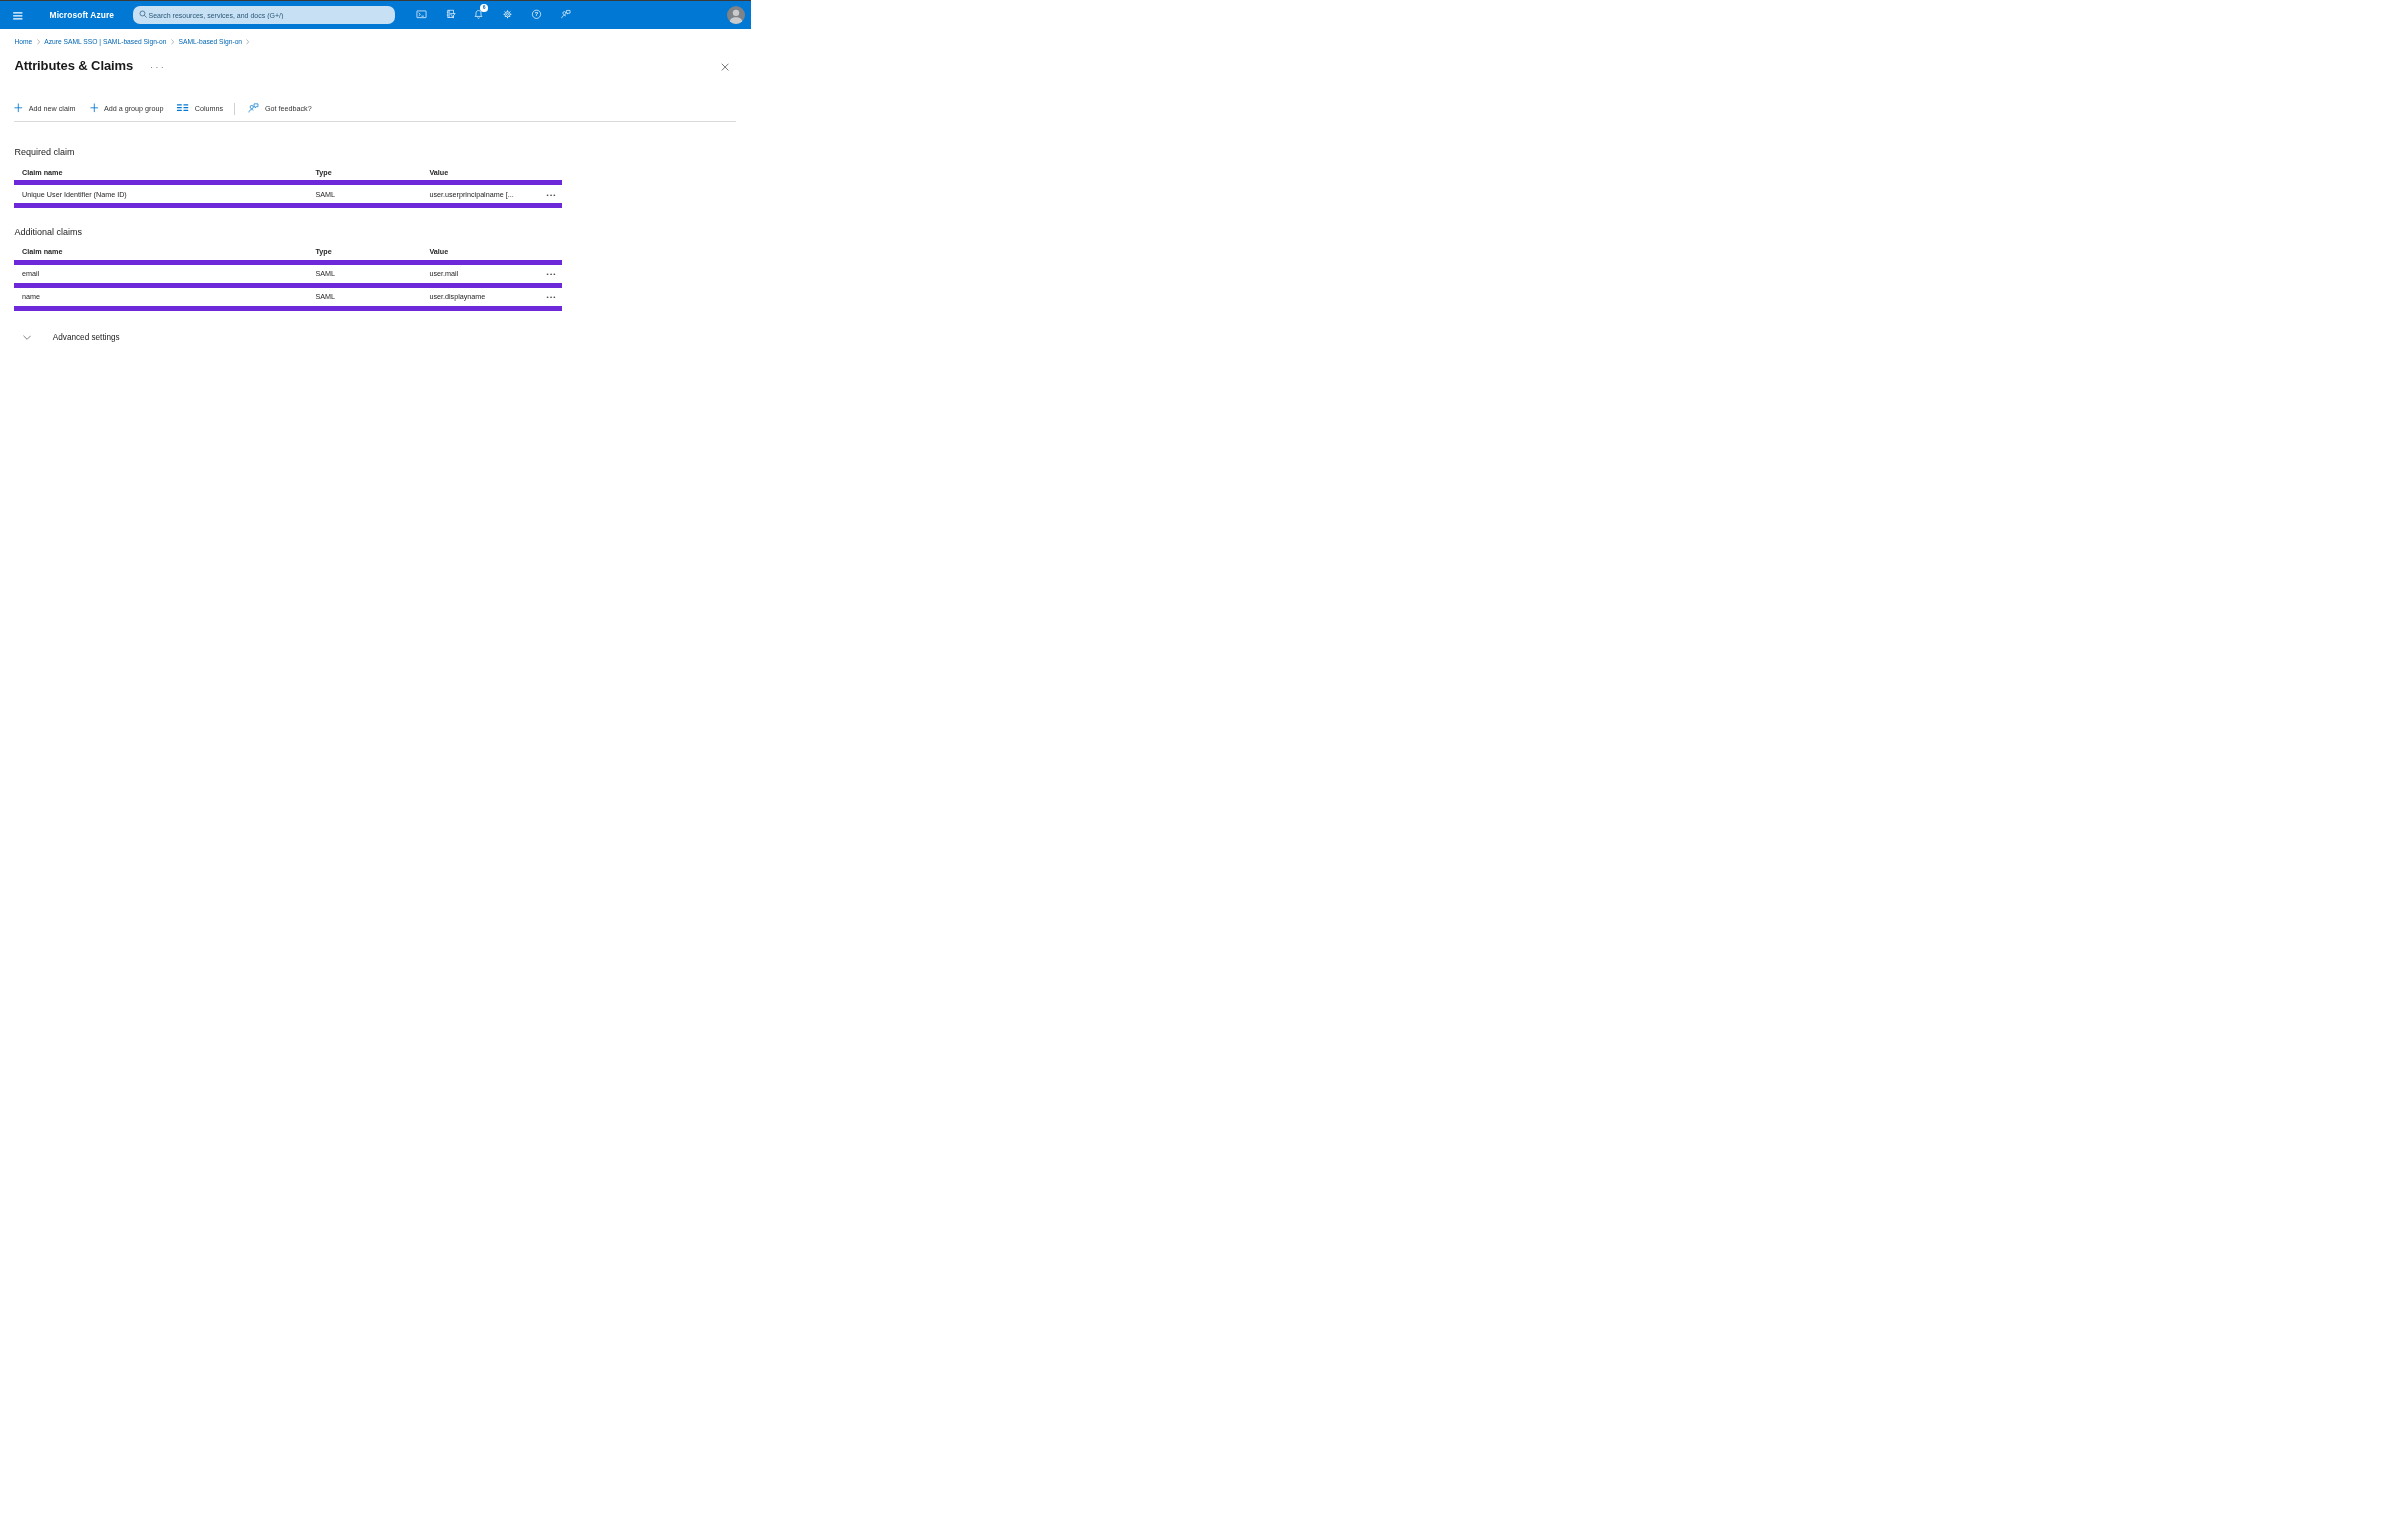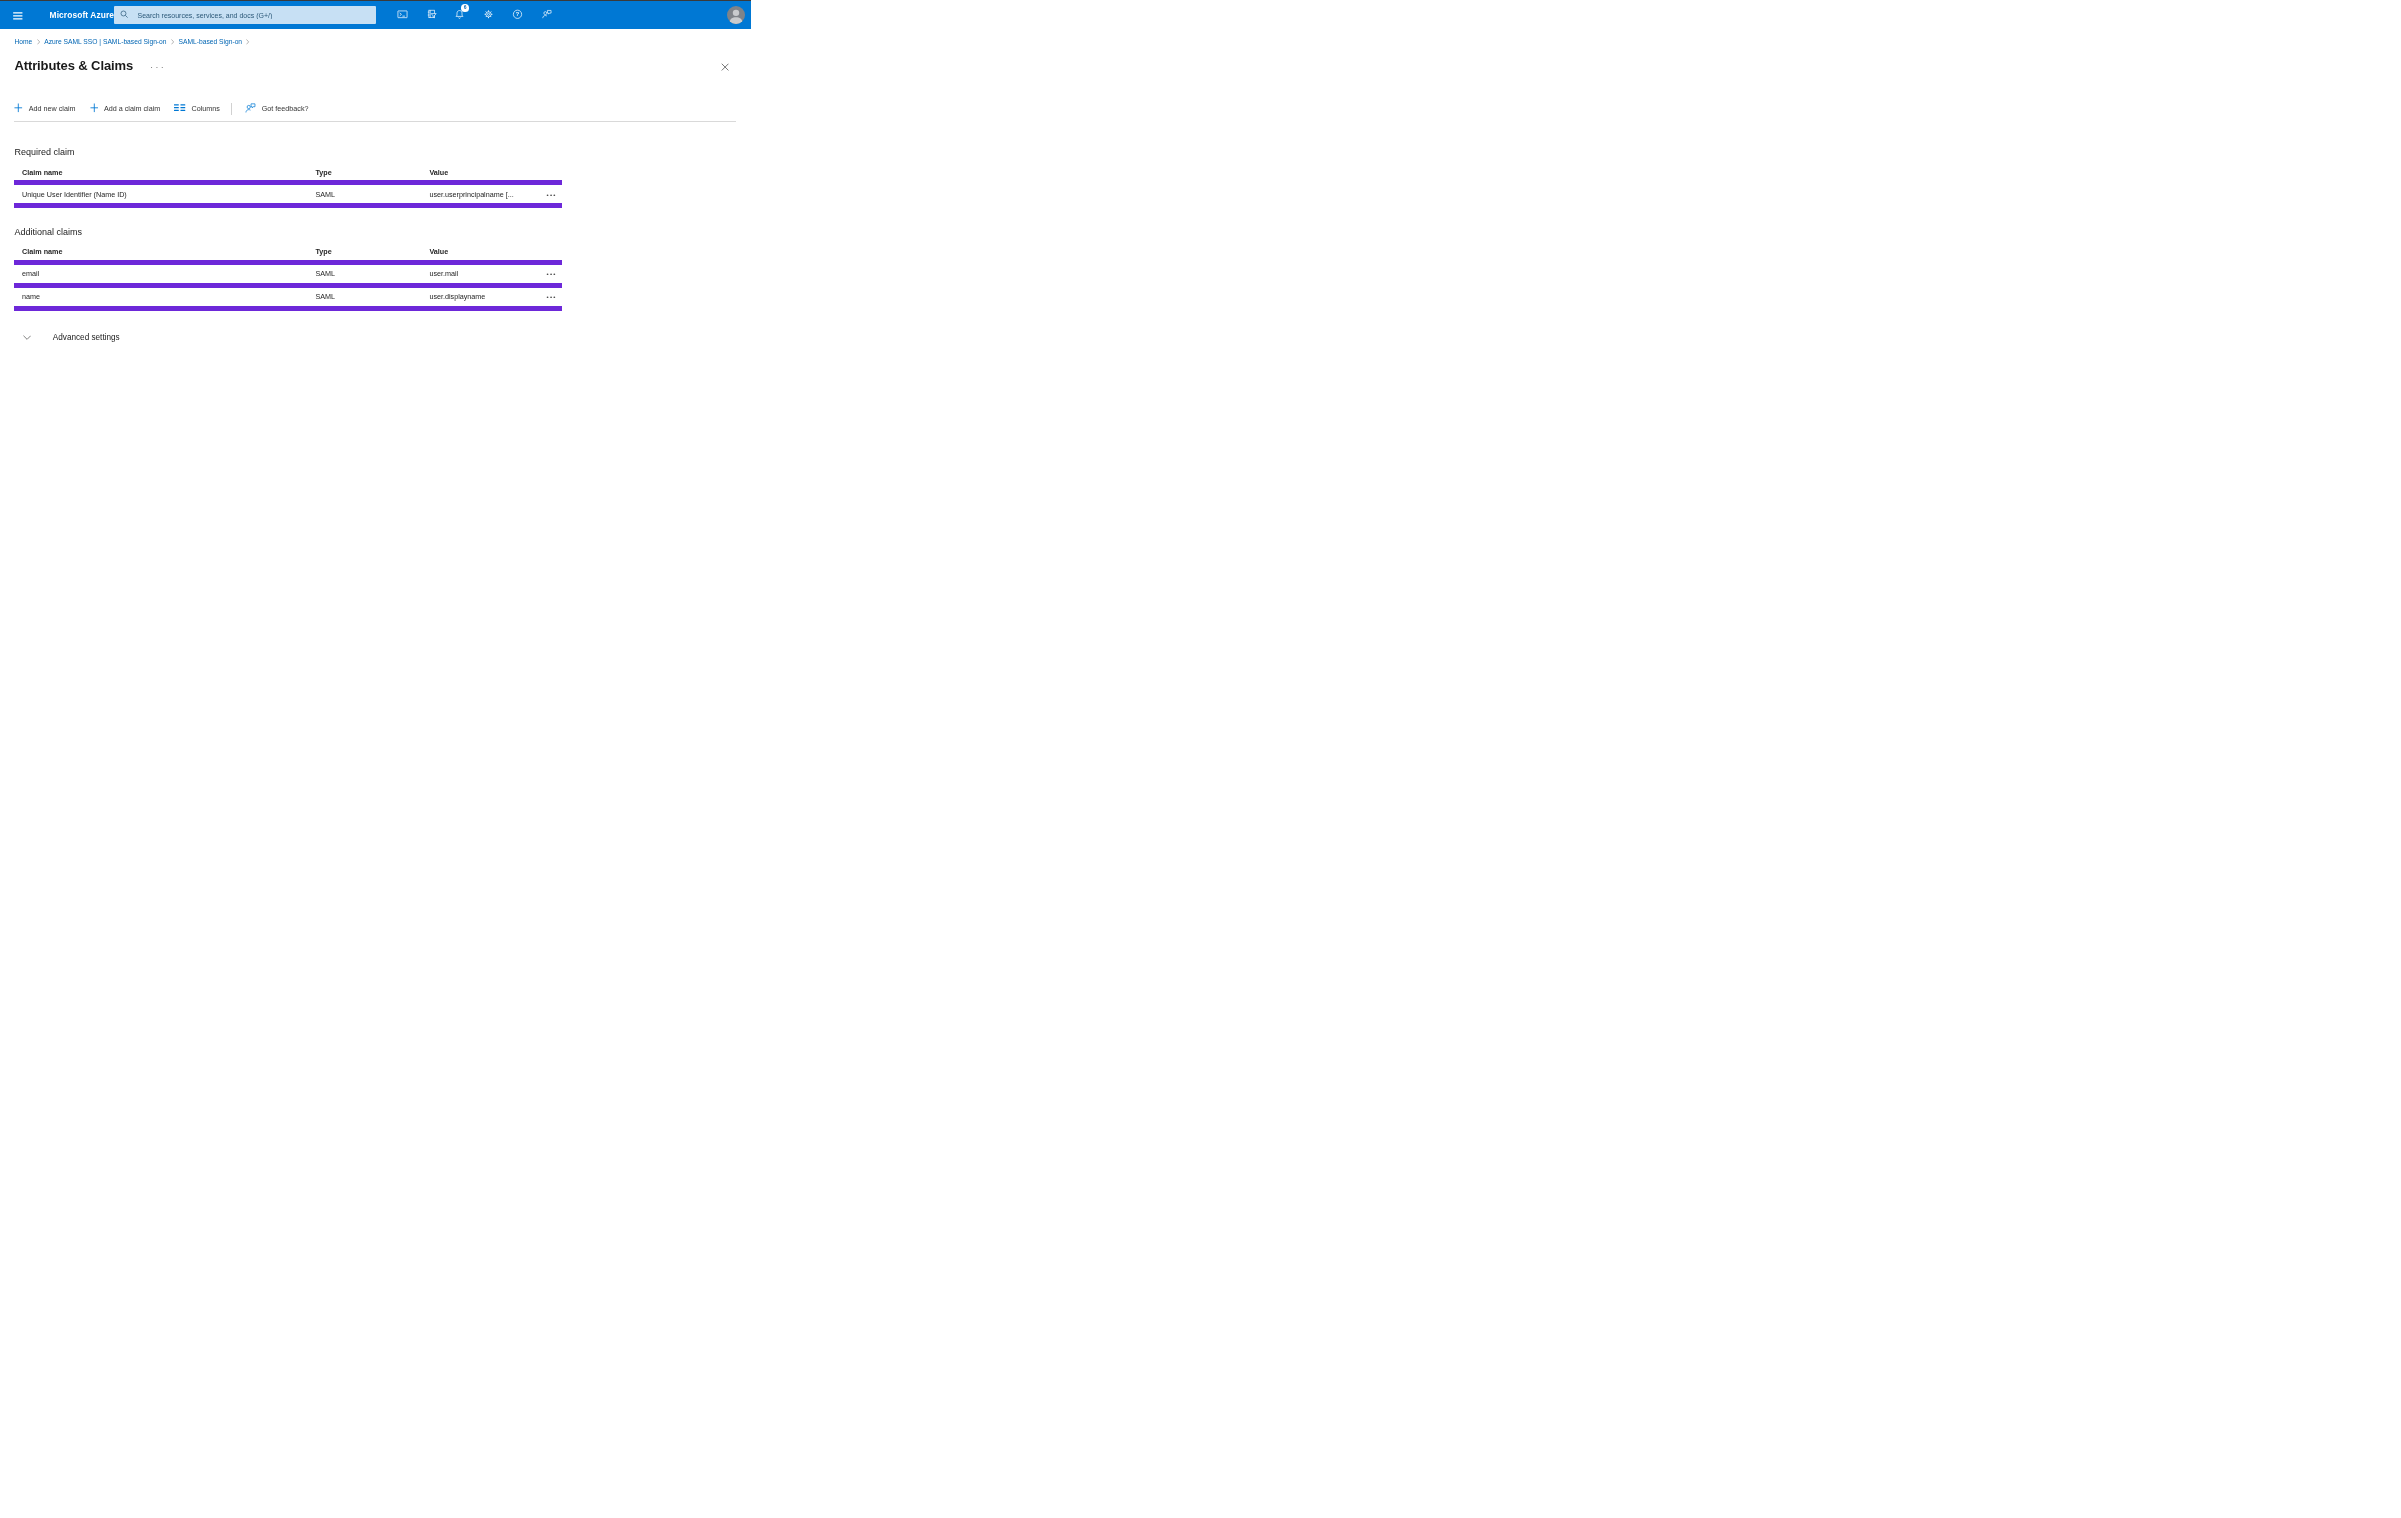--- a/index.html
+++ b/index.html
@@ -7,21 +7,21 @@
   body { font-family: "Liberation Sans", sans-serif; }
   .screen { position: relative; width: 751px; height: 380px; background: #fff; overflow: hidden; }
 
   
   .topstrip { height: 1.4px; background: #3a3a3a; width: 100%; }
 
   
   .topbar { height: 28px; background: #0078d4; display: flex; align-items: center; padding: 0 6.2px 0 13px; justify-content: space-between; }
   .hamburger { background: none; border: none; cursor: pointer; padding: 0; display: flex; align-items: center; }
   .brand { margin-left: 27px; color: #fff; font-size: 8.4px; font-weight: 700; letter-spacing: 0.1px; white-space: nowrap; cursor: pointer; }
-  .search { width: 262px; height: 18px; background: #c7e0f4; border-radius: 1px; display: flex; align-items: center; padding: 0 5.8px; gap: 9px; }
+  .search { margin-left: 19px; width: 262px; height: 18px; background: #c7e0f4; border-radius: 7px; display: flex; align-items: center; padding: 0 5.8px; gap: 1px; }
   .search input { flex: 1; border: none; outline: none; background: transparent; font-family: "Liberation Sans", sans-serif; font-size: 7px; color: #2b5878; }
   .search input::placeholder { color: #2b5878; opacity: 1; }
   .topbar-icons { display: flex; margin-left: 16px; }
   .tb-btn { position: relative; width: 21px; height: 21px; margin-right: 7.7px; background: none; border: none; cursor: pointer; display: flex; align-items: center; justify-content: center; }
   .tb-btn:last-child { margin-right: 0; }
   .badge { position: absolute; top: -1px; right: 1.4px; width: 7.7px; height: 7.7px; border-radius: 50%; background: #fff; color: #0a69b5; font-size: 5px; font-weight: 700; display: flex; align-items: center; justify-content: center; line-height: 1; }
   .tb-spacer { flex: 1; }
   .avatar-btn { width: 18px; height: 18px; border: none; background: none; padding: 0; cursor: pointer; border-radius: 50%; }
 
   
@@ -217,21 +217,21 @@
               <line x1="9" y1="1" x2="9" y2="19"></line>
               <line x1="1" y1="10" x2="17" y2="10"></line>
             </svg></span>
         <span>Add new claim</span>
       </button>
       <button class="tool-btn">
         <span><svg width="8.6" height="9.6" viewBox="0 0 18 20" stroke="#0078d4" stroke-width="1.8">
               <line x1="9" y1="1" x2="9" y2="19"></line>
               <line x1="1" y1="10" x2="17" y2="10"></line>
             </svg></span>
-        <span>Add a claim claim</span>
+        <span>Add a group group</span>
       </button>
       <button class="tool-btn columns">
         <span>
           <svg width="11.5" height="7.2" viewBox="0 0 24 15">
             <g fill="#0078d4">
                 <rect x="0" y="0.5" width="10" height="2.6" rx="0.5"></rect>
                 <rect x="13.5" y="0.5" width="10" height="2.6" rx="0.5"></rect>
                 <rect x="0" y="6.2" width="10" height="2.6" rx="0.5"></rect>
                 <rect x="13.5" y="6.2" width="10" height="2.6" rx="0.5"></rect>
                 <rect x="0" y="11.9" width="10" height="2.6" rx="0.5"></rect>

